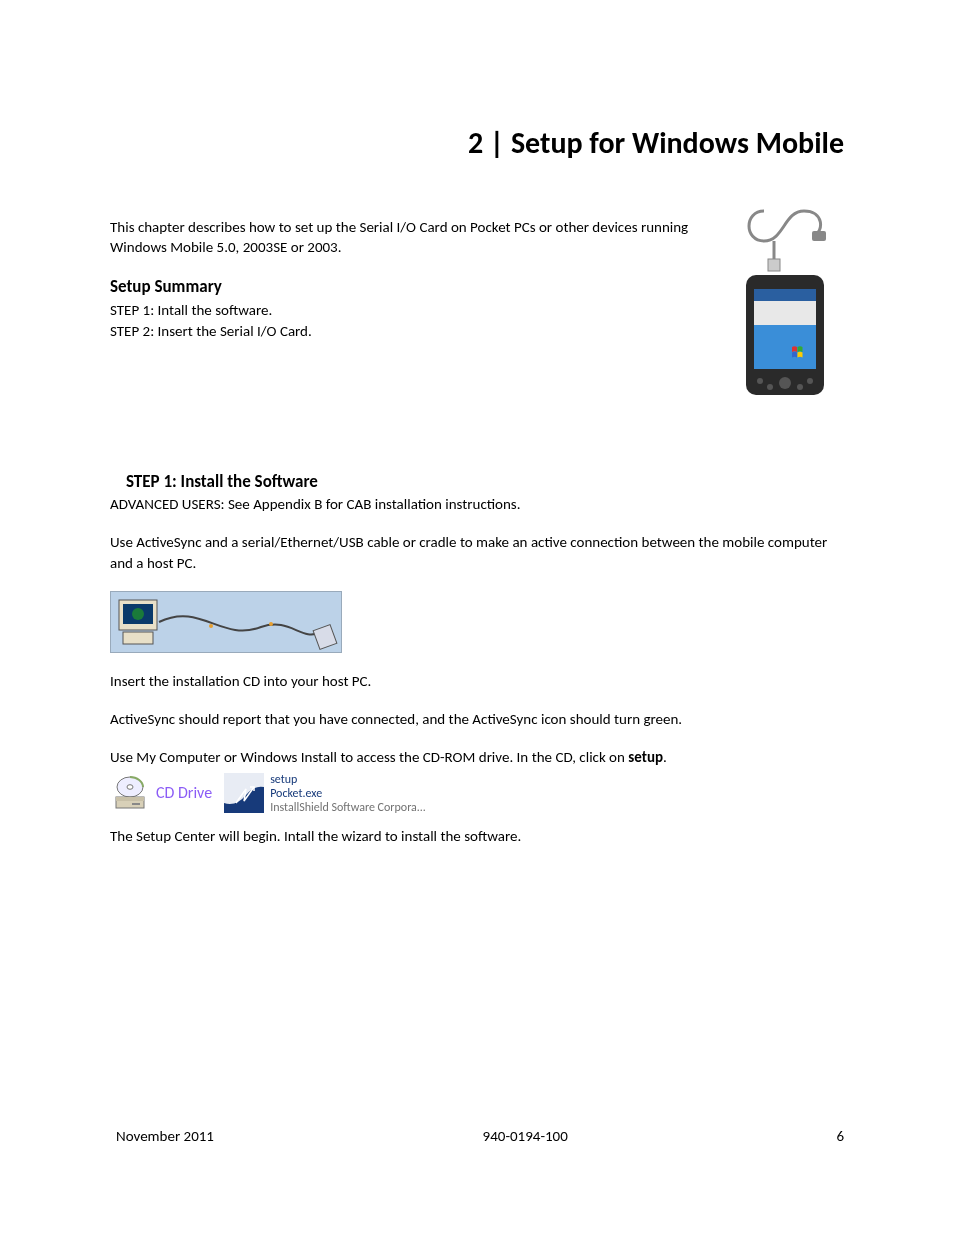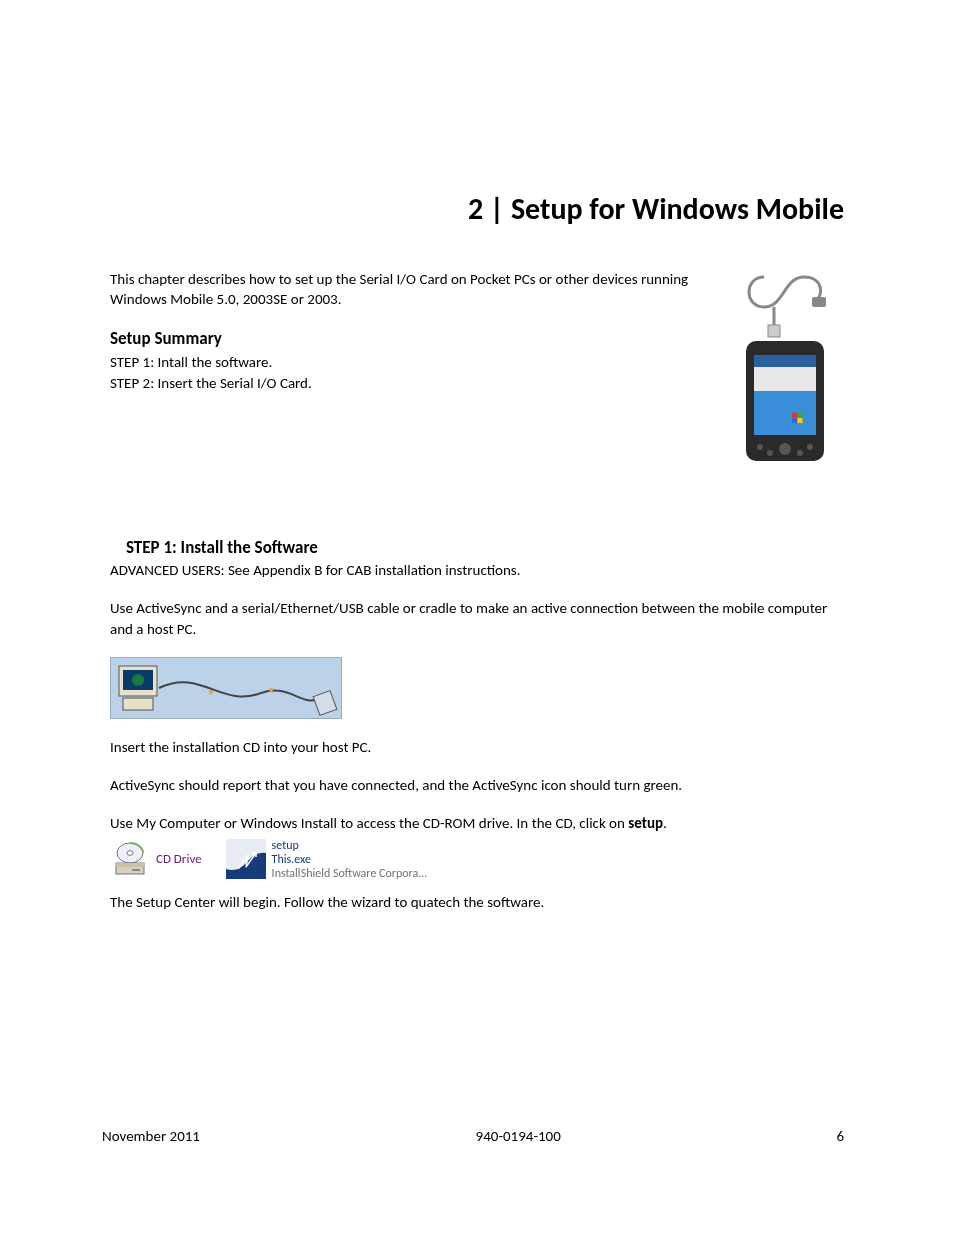--- a/index.html
+++ b/index.html
@@ -7,21 +7,21 @@
     padding: 0;
     font-family: Calibri, "Segoe UI", Arial, sans-serif;
     background: #fff;
     color: #000;
   }
   .page {
     width: 954px;
     height: 1235px;
     position: relative;
     box-sizing: border-box;
-    padding: 110px 110px 0 110px;
+    padding: 44px 110px 0 110px;
   }
   h1.chapter {
     font-size: 30px;
     font-weight: bold;
     text-align: right;
     margin: 80px 0 40px 0;
   }
   .intro-row {
     display: flex;
     align-items: flex-start;
@@ -54,21 +54,21 @@
   p.body strong { font-weight: bold; }
   .inline-row {
     display: flex;
     align-items: center;
     gap: 6px;
     margin: 4px 0 12px 0;
     font-size: 12px;
   }
   .footer {
     position: absolute;
-    left: 102px;
+    left: 116px;
     right: 110px;
     bottom: 90px;
     display: flex;
     justify-content: space-between;
     font-size: 15px;
   }
   
   .device-illus { width: 110px; }
   
   .sync-diagram { width: 230px; height: 60px; background:#bcd2e8; border:1px solid #9ab; display:block; margin-bottom:18px; }
@@ -81,21 +81,21 @@
 </style>
 </head>
 <body>
 
 <div class="page">
 
   <h1 class="chapter">2 | Setup for Windows Mobile</h1>
 
   <div class="intro-row">
     <div class="intro-text">
-      <p class="body" style="margin-top:2px;">This chapter describes how to set up the Serial I/O Card on Pocket PCs or other devices running Windows Mobile 5.0, 2003SE or 2003.</p>
+      <p class="body" style="margin-top:16px;">This chapter describes how to set up the Serial I/O Card on Pocket PCs or other devices running Windows Mobile 5.0, 2003SE or 2003.</p>
 
       <h2 class="section">Setup Summary</h2>
       <p class="summary-step">STEP 1: Intall the software.</p>
       <p class="summary-step">STEP 2: Insert the Serial I/O Card.</p>
     </div>
 
     <svg class="device-illus" viewBox="0 0 110 200">
 
       <path d="M30 10 C10 10 10 40 30 40 C50 40 50 10 70 10 C90 10 90 30 80 35" fill="none" stroke="#888" stroke-width="3"></path>
       <rect x="78" y="30" width="14" height="10" fill="#888" rx="2"></rect>
@@ -155,36 +155,36 @@
 
   <div class="inline-row">
     <svg class="cd-icon" viewBox="0 0 40 40">
       <ellipse cx="20" cy="14" rx="13" ry="10" fill="#eef" stroke="#777"></ellipse>
       <ellipse cx="20" cy="14" rx="3" ry="2.3" fill="#fff" stroke="#777"></ellipse>
       <path d="M20 4 A13 10 0 0 1 33 14" fill="none" stroke="#8a6" stroke-width="2"></path>
       <rect x="6" y="24" width="28" height="11" fill="#d8d0b8" stroke="#777"></rect>
       <rect x="6" y="24" width="28" height="4" fill="#c8c0a8"></rect>
       <rect x="22" y="30" width="8" height="2" fill="#888"></rect>
     </svg>
-    <span style="font-size:13px;color:#701a75;margin-right:18px;">CD Drive</span>
+    <span style="font-size:16px;color:#8b5cf6;margin-right:6px;">CD Drive</span>
 
     <svg class="setup-icon" viewBox="0 0 40 40">
       <rect x="0" y="0" width="40" height="40" fill="#e8ecf4"></rect>
       <path d="M0 30 Q12 34 22 22 Q30 12 40 14 L40 40 L0 40 Z" fill="#173a7a"></path>
       <path d="M12 30 L22 16 L20 28 L30 14" fill="none" stroke="#fff" stroke-width="1.5"></path>
       <path d="M26 14 L30 14 L30 18" fill="none" stroke="#fff" stroke-width="1.5"></path>
     </svg>
     <div class="setup-label-col">
       <div class="l1">setup</div>
-      <div class="l2">This.exe</div>
+      <div class="l2">Pocket.exe</div>
       <div class="l3">InstallShield Software Corpora...</div>
     </div>
   </div>
 
-  <p class="body">The Setup Center will begin. Follow the wizard to quatech the software.</p>
+  <p class="body">The Setup Center will begin. Intall the wizard to install the software.</p>
 
   <div class="footer">
     <span>November 2011</span>
     <span>940-0194-100</span>
     <span>6</span>
   </div>
 
 </div>
 
 </body></html>

